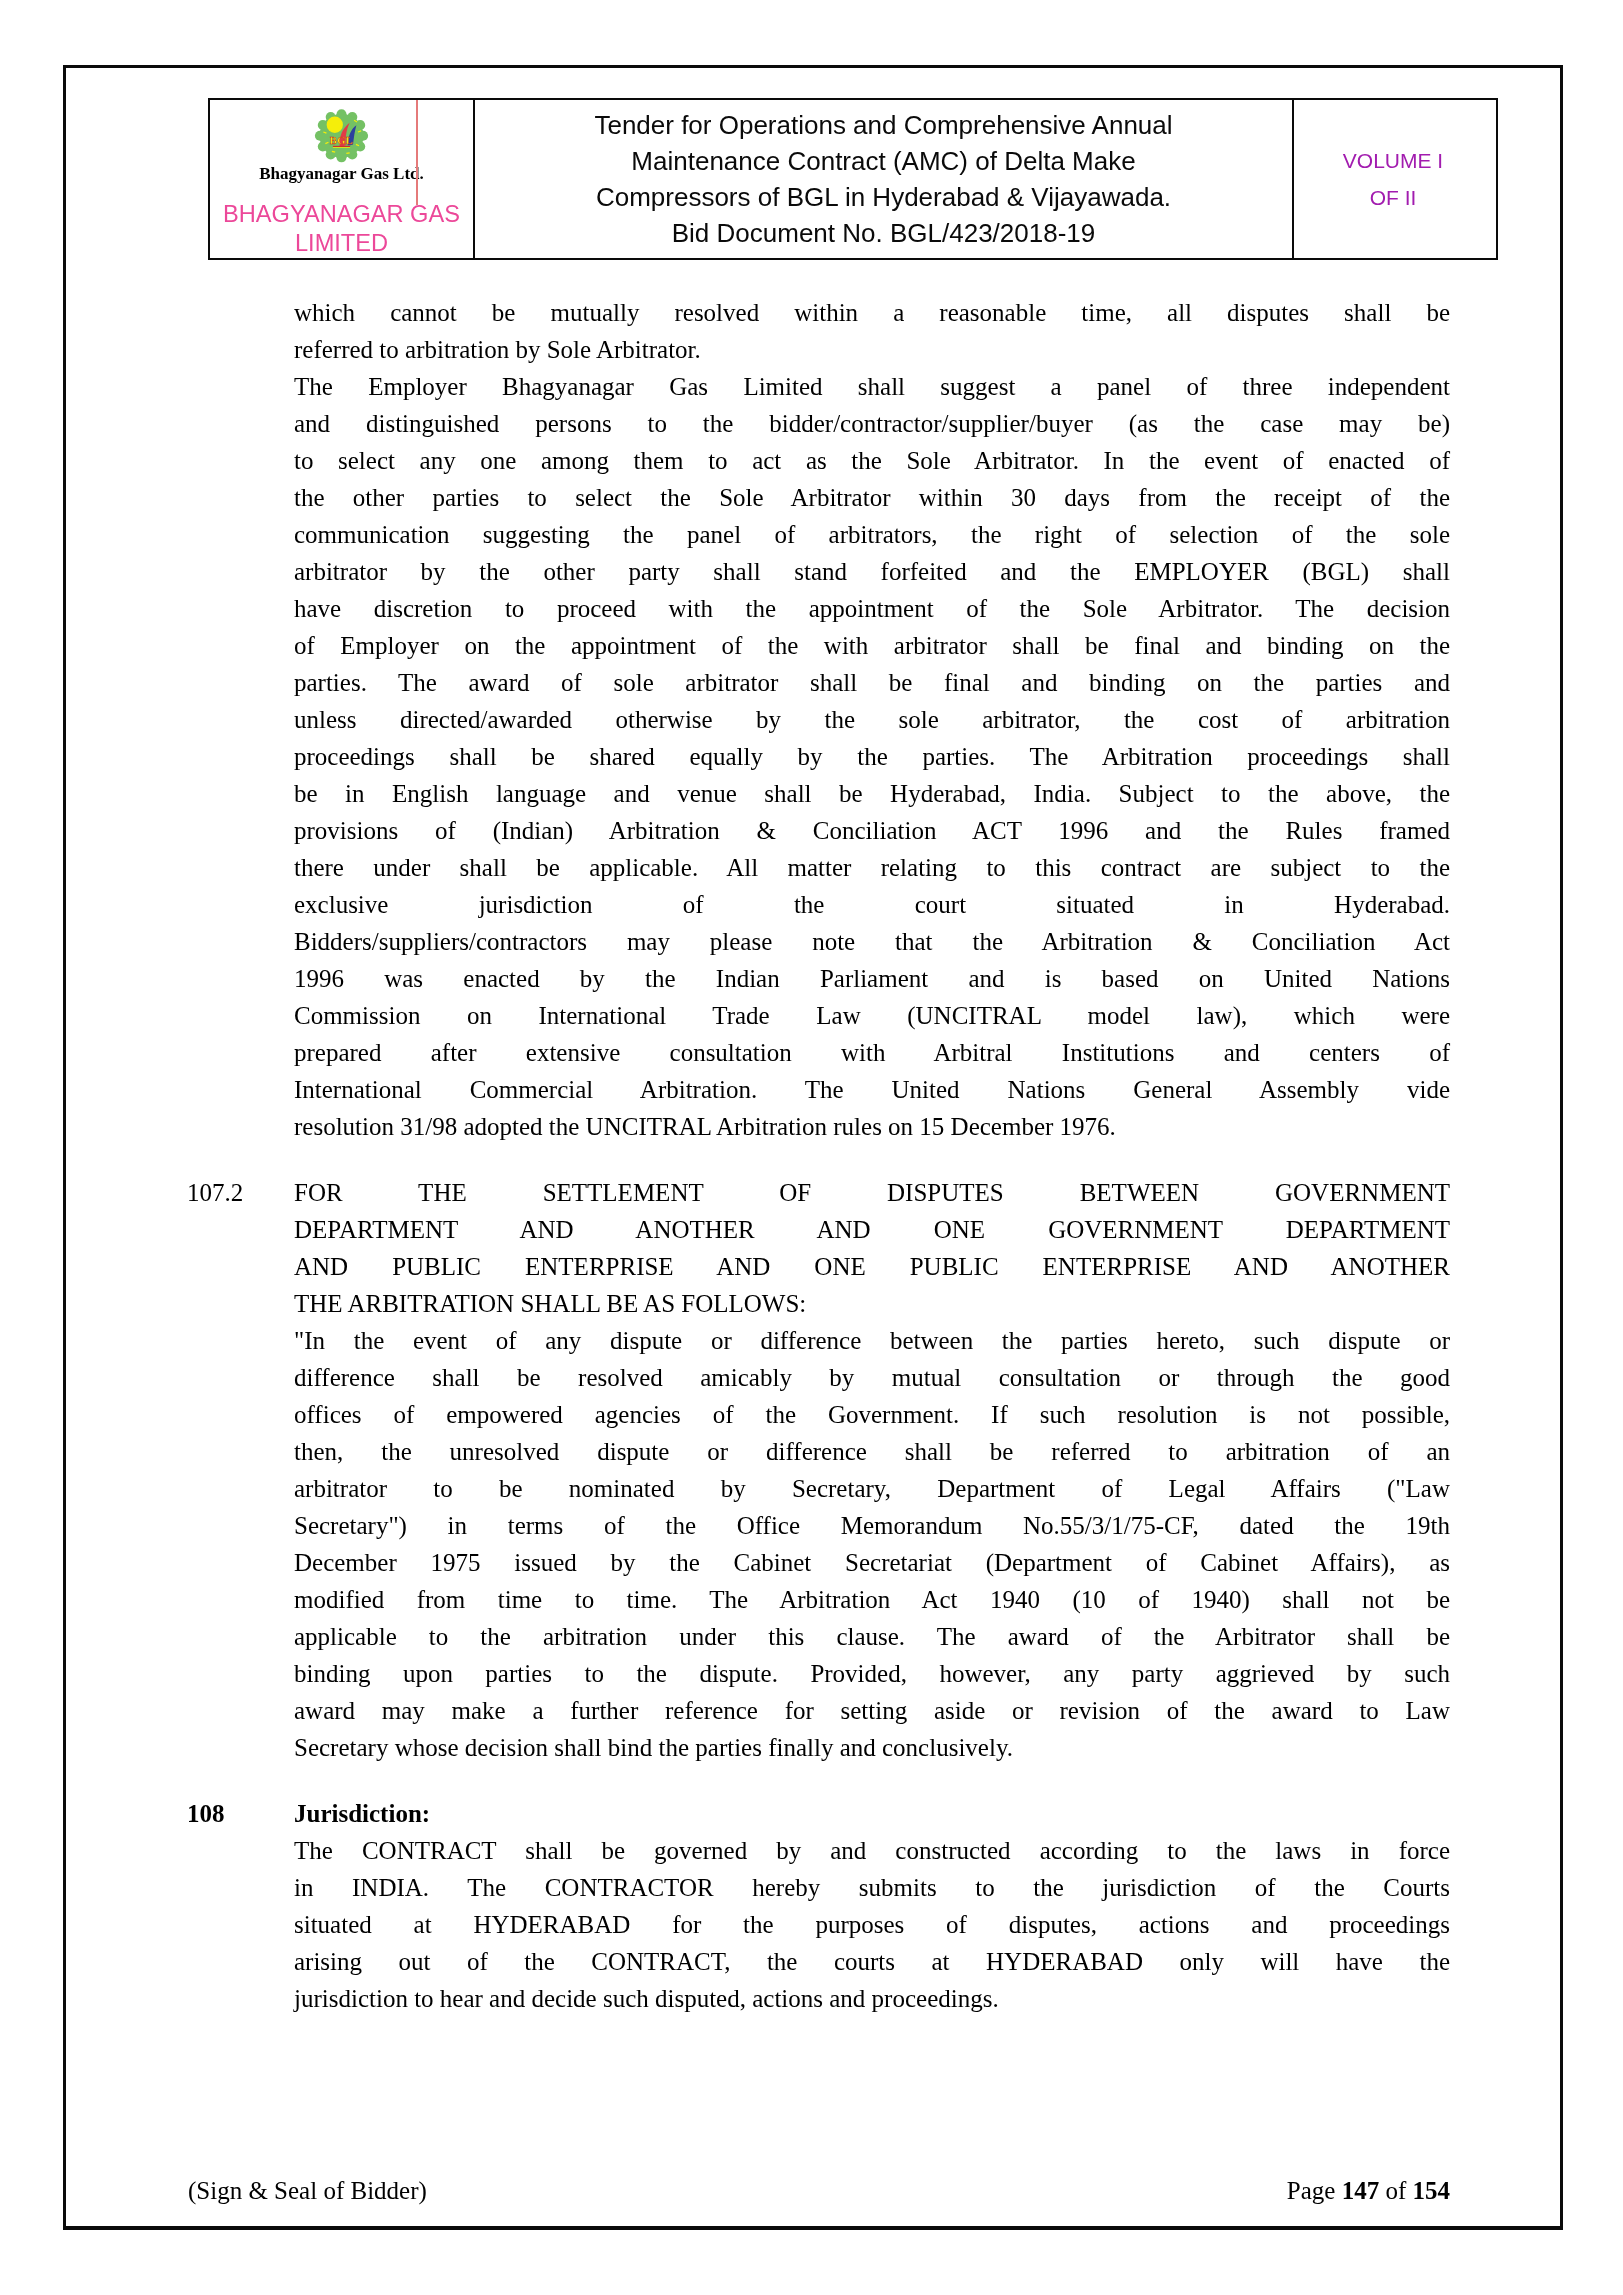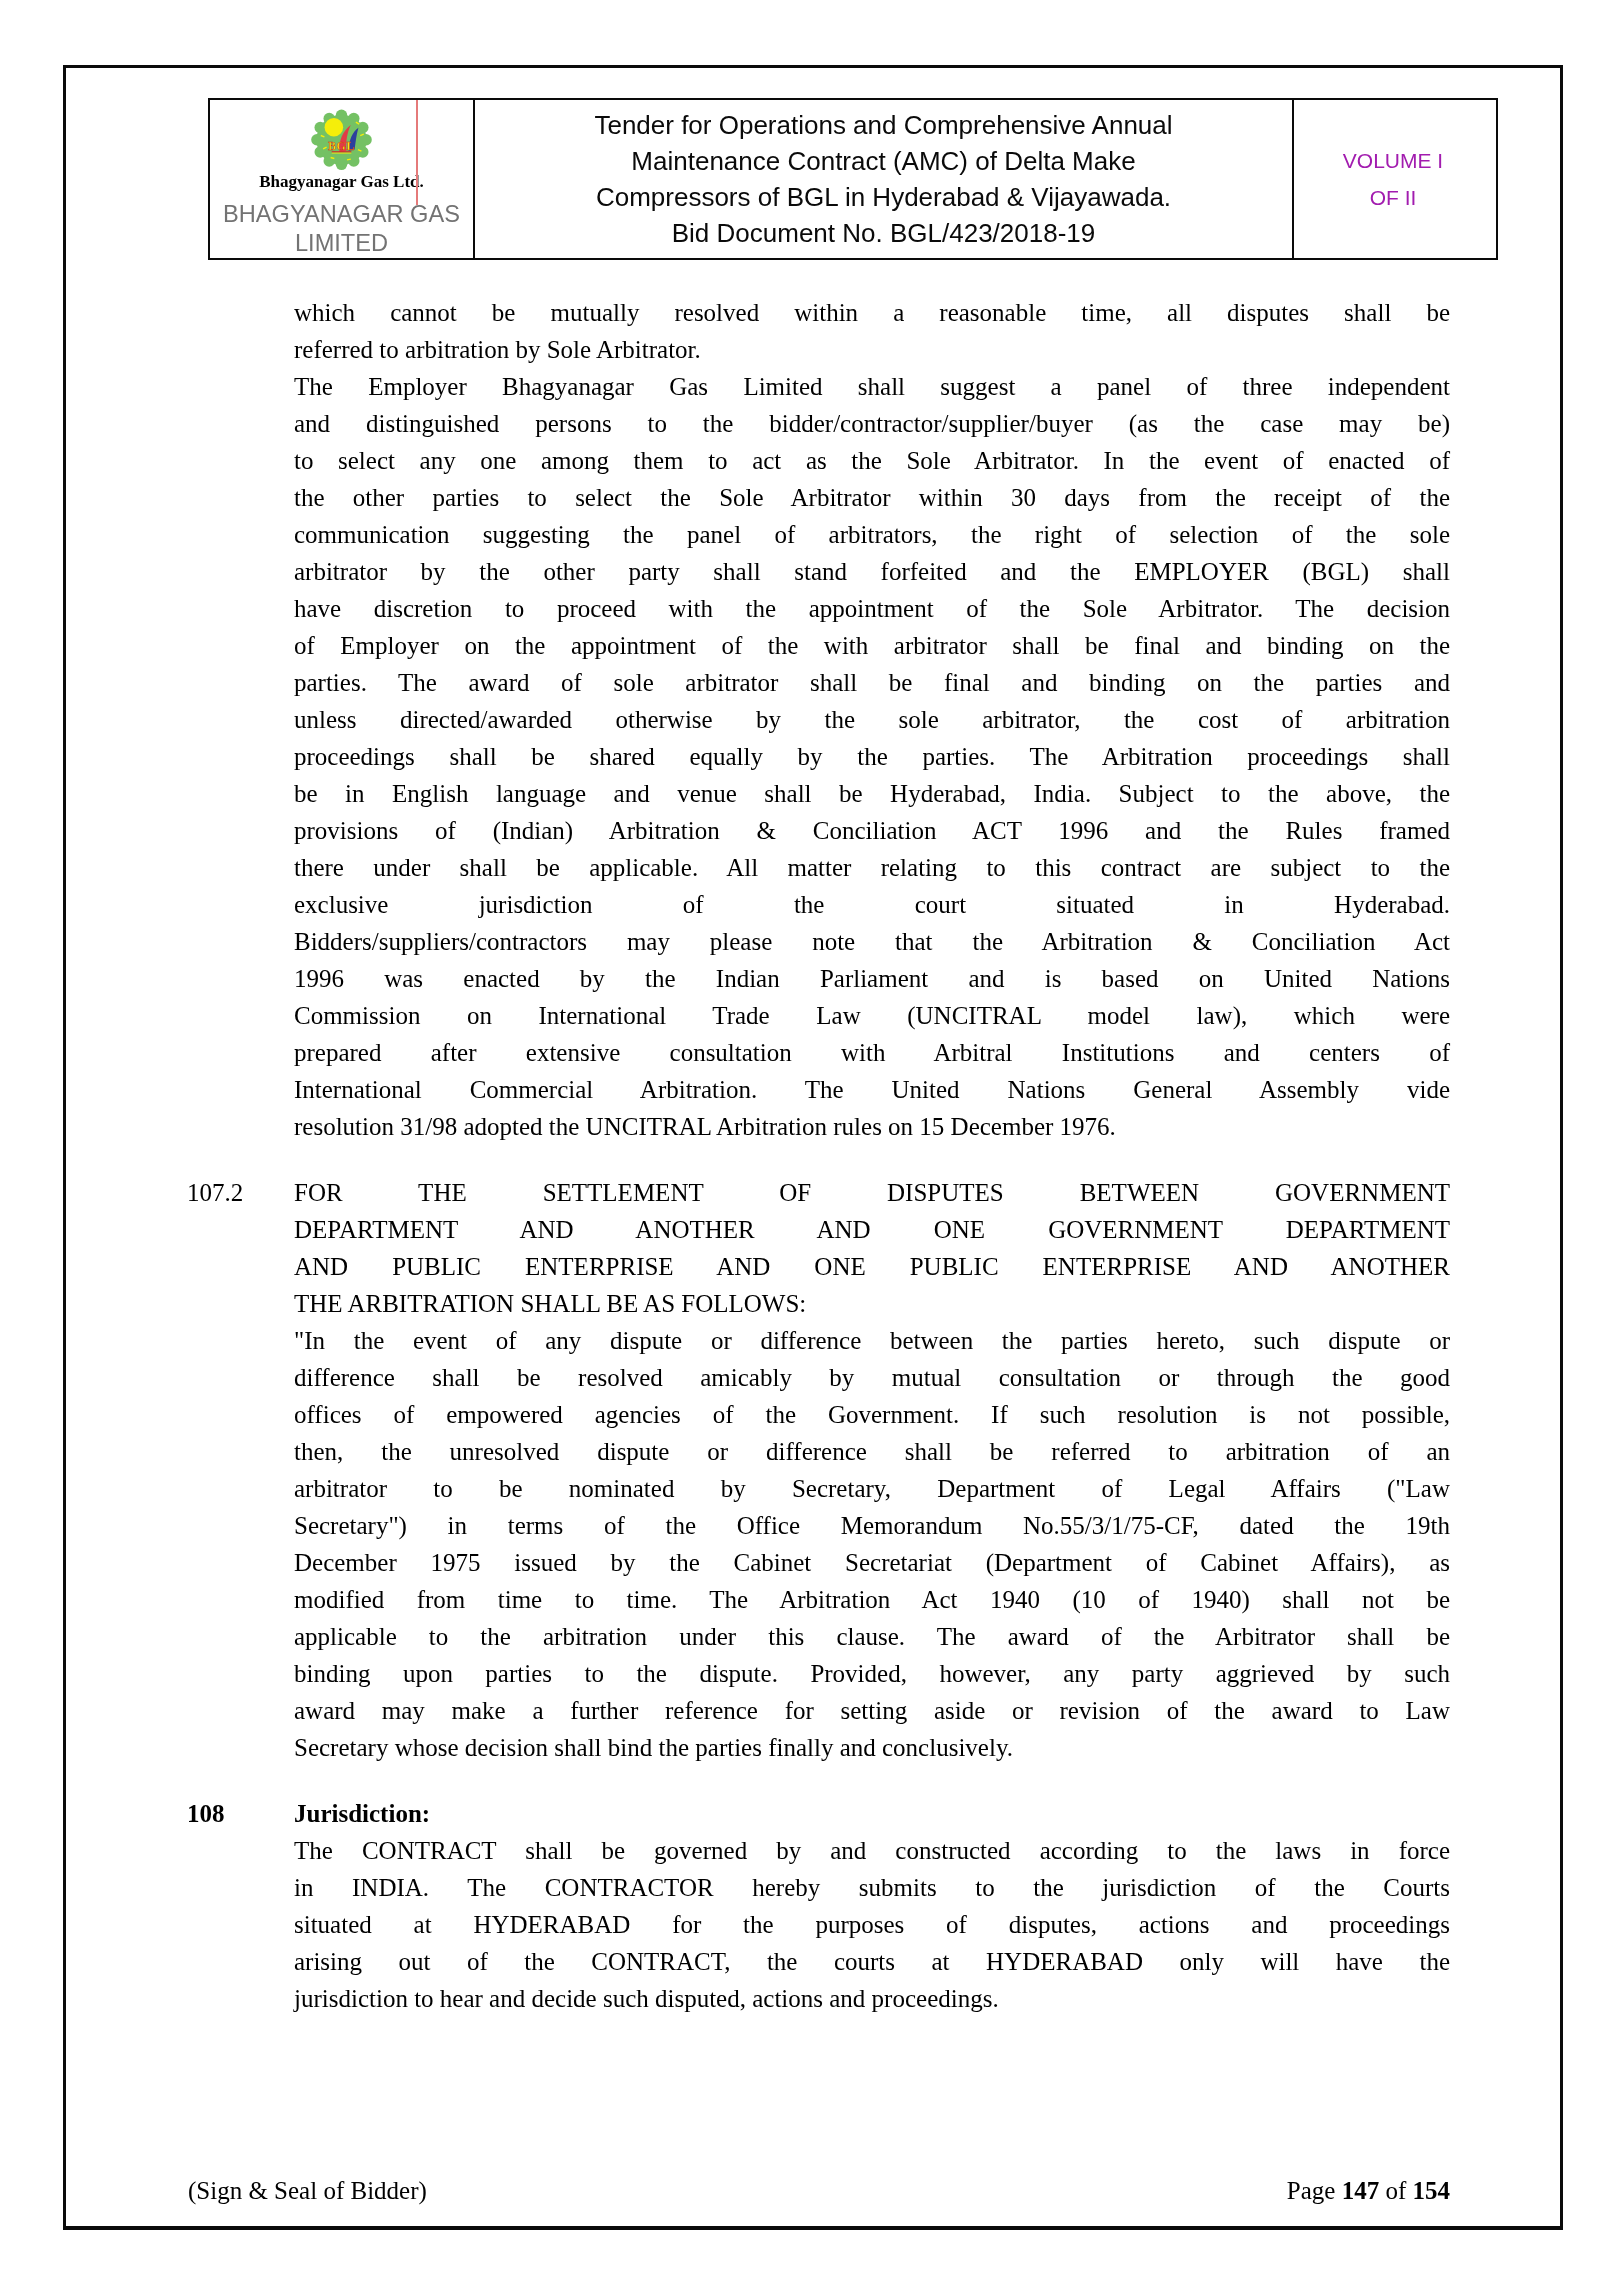--- a/index.html
+++ b/index.html
@@ -21,21 +21,21 @@
   .cell-logo {
     width:263px; position:relative; display:flex; flex-direction:column;
     align-items:center; justify-content:flex-start; padding-top:6.5px;
   }
   .red-line { position:absolute; right:55px; top:0px; width:2px; height:105px; background:#e57a7a; }
   .logo-sub {
     margin-top:0.7px; font-family:"Liberation Serif", serif; font-weight:bold;
     font-size:17px; color:#000000; line-height:18.3px;
   }
   .company {
-    margin-top:9px; font-size:23.6px; line-height:29px; color:#737373; width:100%;
+    margin-top:17px; font-size:23.6px; line-height:29px; color:#ec4899; width:100%;
   }
   .cell-title {
     width:821px; border-left:2.6px solid #0a0a0a; border-right:2.6px solid #0a0a0a;
     padding:5.9px 10.5px; font-size:26px; line-height:36px; color:#0a0a0a;
     display:flex; flex-direction:column; justify-content:center;
   }
   .cell-volume {
     width:198px; display:flex; flex-direction:column; justify-content:center;
     font-size:21px; line-height:37px; color:#a21caf;
   }

